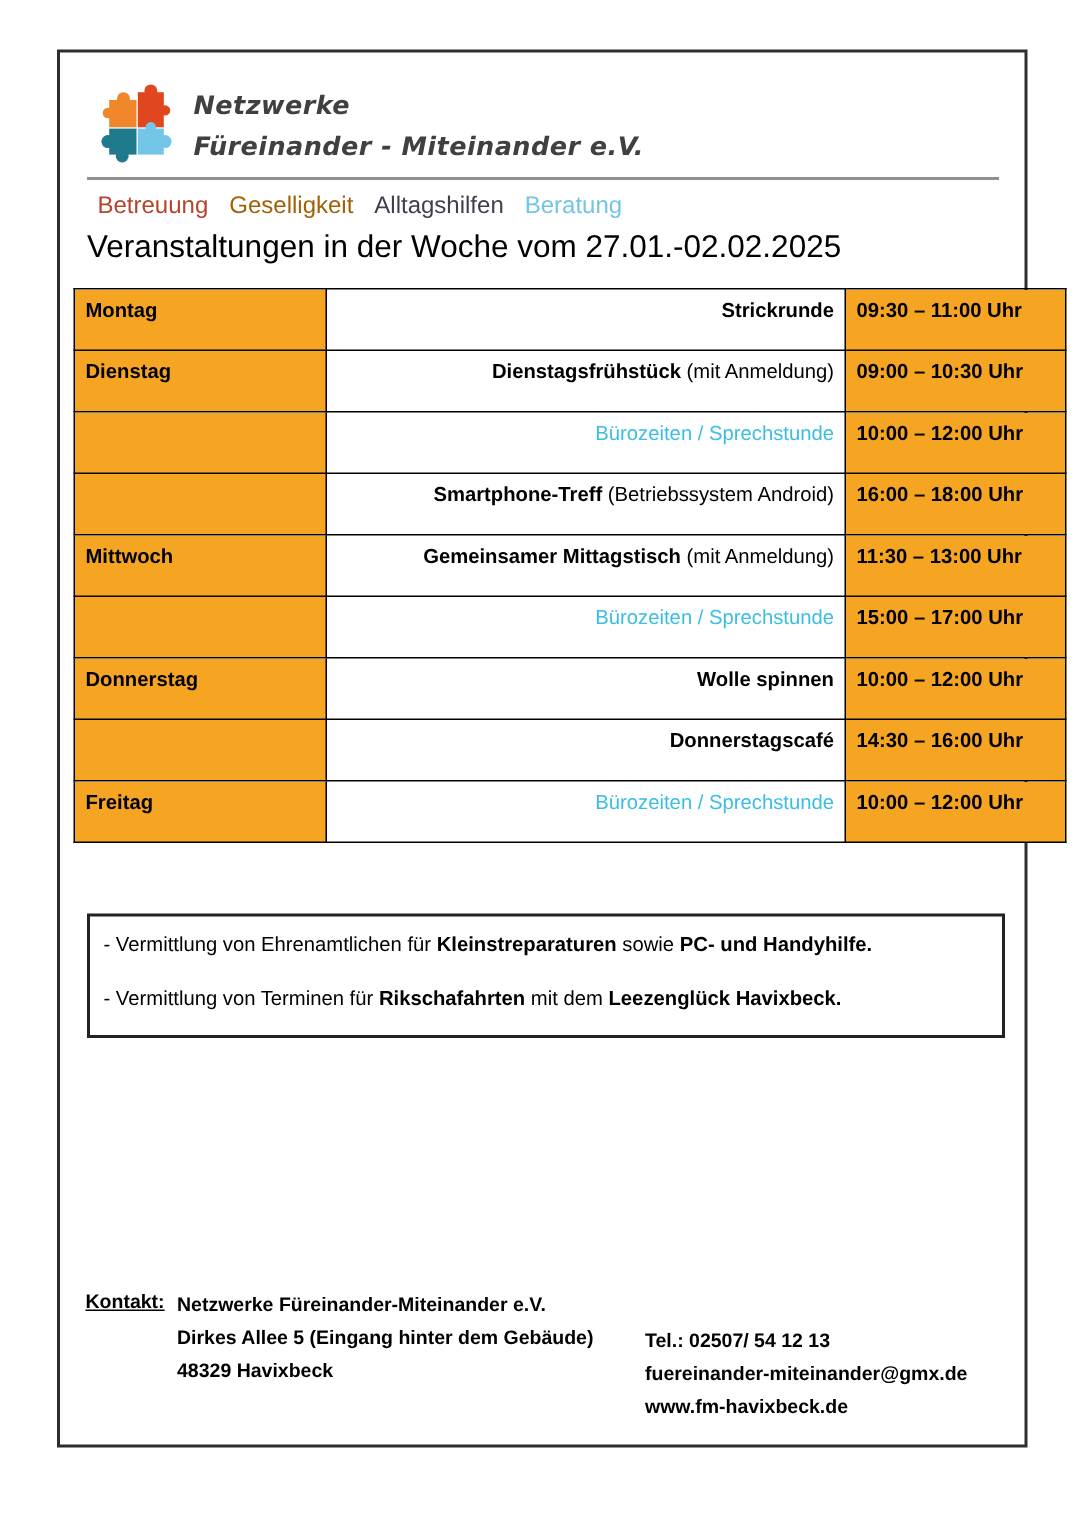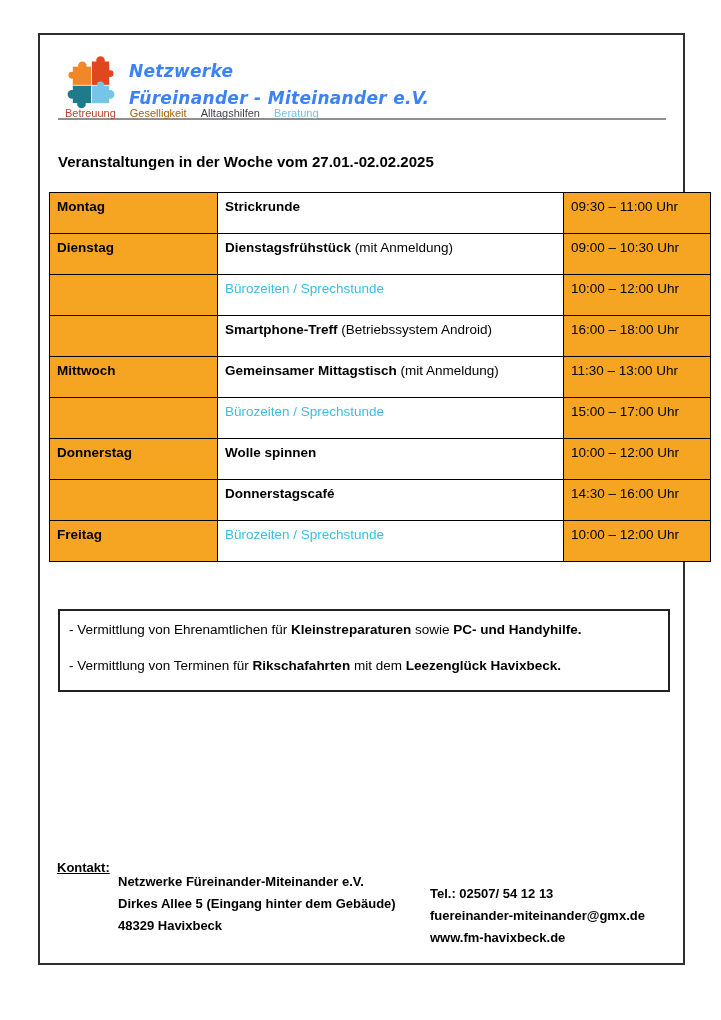--- a/index.html
+++ b/index.html
@@ -33,47 +33,47 @@
   .logo-icon { width: 52px; height: 58px; }
   .logo-text {
     margin-left: 12px;
     margin-top: 3px;
     font-family: "DejaVu Sans", sans-serif;
     font-weight: 700;
     font-style: italic;
     font-size: 17px;
     line-height: 27px;
     letter-spacing: 0.3px;
-    color: #3b82f6;
+    color: #404040;
   }
   
   .rule {
     position: absolute;
     left: 18px;
     top: 83px;
     width: 608px;
     height: 2px;
     background: #8f8f8f;
   }
   .nav-bar {
     position: absolute;
     left: 25px;
-    top: 72px;
+    top: 94px;
     display: flex;
     gap: 14px;
-    font-size: 11px;
+    font-size: 16px;
     font-weight: 500;
   }
   
   .heading {
     position: absolute;
     left: 18px;
     top: 118px;
-    font-size: 15px;
-    font-weight: 700;
+    font-size: 21px;
+    font-weight: 400;
   }
   
   table.schedule {
     position: absolute;
     left: 9px;
     top: 157px;
     width: 616px;
     border-collapse: collapse;
     table-layout: fixed;
     font-size: 13.5px;
@@ -81,45 +81,45 @@
   table.schedule td {
     border: 1px solid #000;
     vertical-align: top;
     padding: 5px 7px;
     height: 30px;
     line-height: 17px;
     overflow: hidden;
     white-space: nowrap;
   }
   td.day-cell   { width: 153px; background: var(--orange); font-weight: 700; }
-  td.event-cell { width: 331px; background: #fff; }
+  td.event-cell { width: 331px; background: #fff; text-align: right; }
   td.event-cell b { font-weight: 700; }
   td.event-cell.accent b, td.event-cell.accent span { color: var(--accent); font-weight: 400; }
-  td.time-cell  { width: 132px; background: var(--orange); font-weight: 400; }
+  td.time-cell  { width: 132px; background: var(--orange); font-weight: 700; }
   
   .notes-box {
     position: absolute;
     left: 18px;
     top: 574px;
     width: 612px;
     height: 83px;
     border: 2px solid #222;
     box-sizing: border-box;
     padding: 11px 9px 0 9px;
     font-size: 13.5px;
   }
   .note-line { margin-bottom: 21px; white-space: nowrap; }
   .note-line b { font-weight: 700; }
   
   .contact { position: absolute; top: 820px; left: 0; width: 647px; font-weight: 700; font-size: 13px; line-height: 22px; }
   .contact-label {
     position: absolute; left: 17px; top: 2px;
     text-decoration: underline;
   }
-  .contact-address { position: absolute; left: 78px; top: 16px; }
+  .contact-address { position: absolute; left: 78px; top: 4px; }
   .contact-info    { position: absolute; left: 390px; top: 0; margin-top: 28px; }
 </style>
 </head>
 <body>
 
 <div class="frame">
 
   <div class="logo-wrap">
     <svg class="logo-icon" viewBox="0 0 60 66" aria-hidden="true">
 

